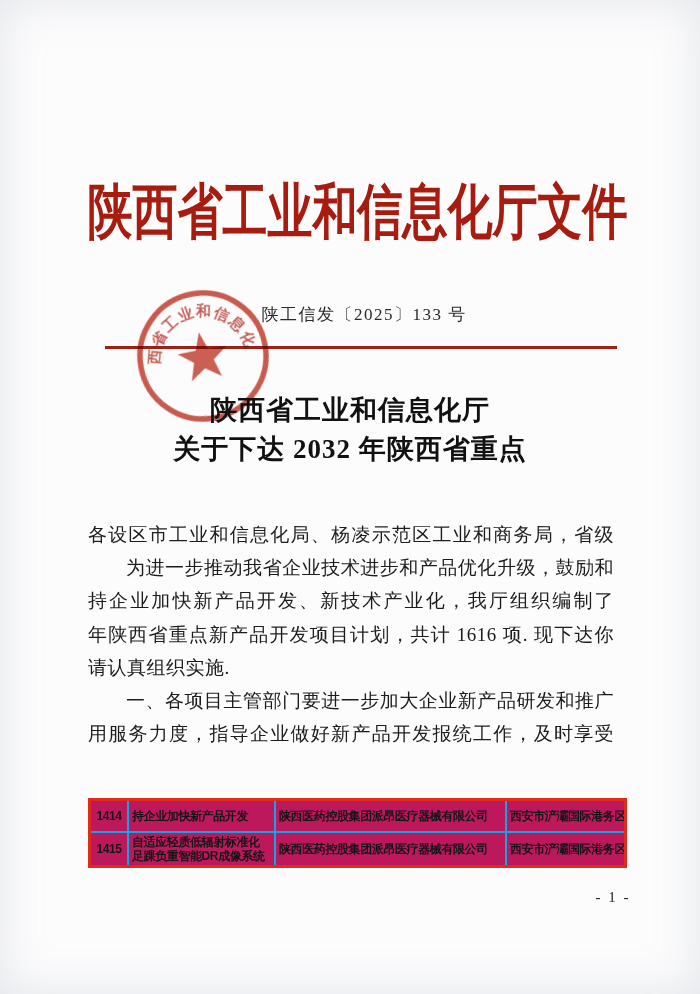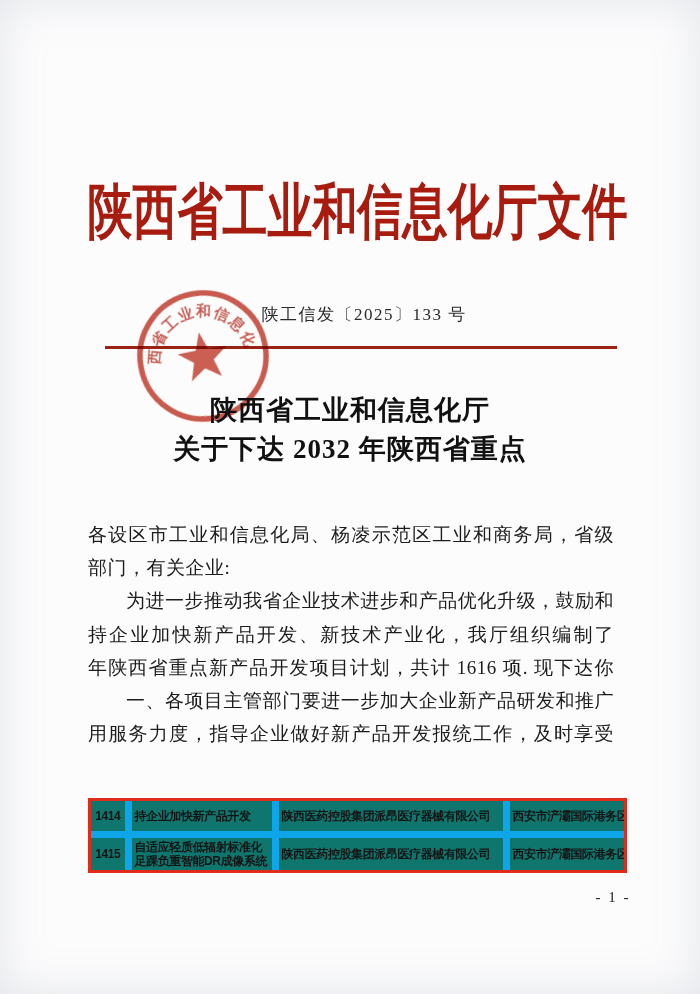--- a/index.html
+++ b/index.html
@@ -48,25 +48,25 @@
   .body-text{
     position:absolute;top:518px;left:88px;width:526px;
     font-size:19px;line-height:33.2px;color:#1c1c1c;letter-spacing:0.5px;
   }
   .body-line{height:33.2px;white-space:nowrap;}
   .body-line.full{text-align:justify;text-align-last:justify;white-space:normal;overflow:hidden;}
   .body-line.indent{padding-left:38px;}
   
   .doc-table-wrap{
     position:absolute;top:798px;left:88px;width:539px;
-    border:3px solid #e02b1a;box-sizing:border-box;background:#0f766e;
+    border:3px solid #e02b1a;box-sizing:border-box;background:#be185d;
   }
   table.doc-table{border-collapse:collapse;table-layout:fixed;width:100%;}
   table.doc-table td{
-    border:7px solid #0ea5e9;padding:0 3px;vertical-align:middle;
+    border:2px solid #0ea5e9;padding:0 3px;vertical-align:middle;
     font-family:"Liberation Sans","DejaVu Sans",sans-serif;
     font-size:12px;font-weight:600;color:#141414;
     letter-spacing:-0.4px;line-height:14px;overflow:hidden;
   }
   table.doc-table tr td:first-child{border-left:none;}
   table.doc-table tr td:last-child{border-right:none;}
   table.doc-table tr:first-child td{border-top:none;}
   table.doc-table tr:last-child td{border-bottom:none;}
   table.doc-table tr.r1 td{height:30px;}
   table.doc-table tr.r2 td{height:32px;}
@@ -104,24 +104,24 @@
     <polygon fill="#c23a2a" opacity="0.88" points="70,46 76.2,63.5 94.7,64 80,75.2 85.3,93 70,82.5 54.7,93 60,75.2 45.3,64 63.8,63.5"></polygon>
   </svg>
 
   <div class="subject">
     <div>陕西省工业和信息化厅</div>
     <div>关于下达 2032 年陕西省重点</div>
   </div>
 
   <div class="body-text">
     <div class="body-line full">各设区市工业和信息化局、杨凌示范区工业和商务局，省级有关</div>
-    <div class="body-line">部门，有关企业:</div>
     <div class="body-line full indent">为进一步推动我省企业技术进步和产品优化升级，鼓励和支</div>
     <div class="body-line full">持企业加快新产品开发、新技术产业化，我厅组织编制了 2025</div>
     <div class="body-line full">年陕西省重点新产品开发项目计划，共计 1616 项. 现下达你们，</div>
+    <div class="body-line">请认真组织实施.</div>
     <div class="body-line full indent">一、各项目主管部门要进一步加大企业新产品研发和推广应</div>
     <div class="body-line full">用服务力度，指导企业做好新产品开发报统工作，及时享受研发</div>
   </div>
 
   <div class="doc-table-wrap">
     <table class="doc-table">
       <colgroup>
         <col style="width:37px">
           <col style="width:147px">
           <col style="width:231px">

